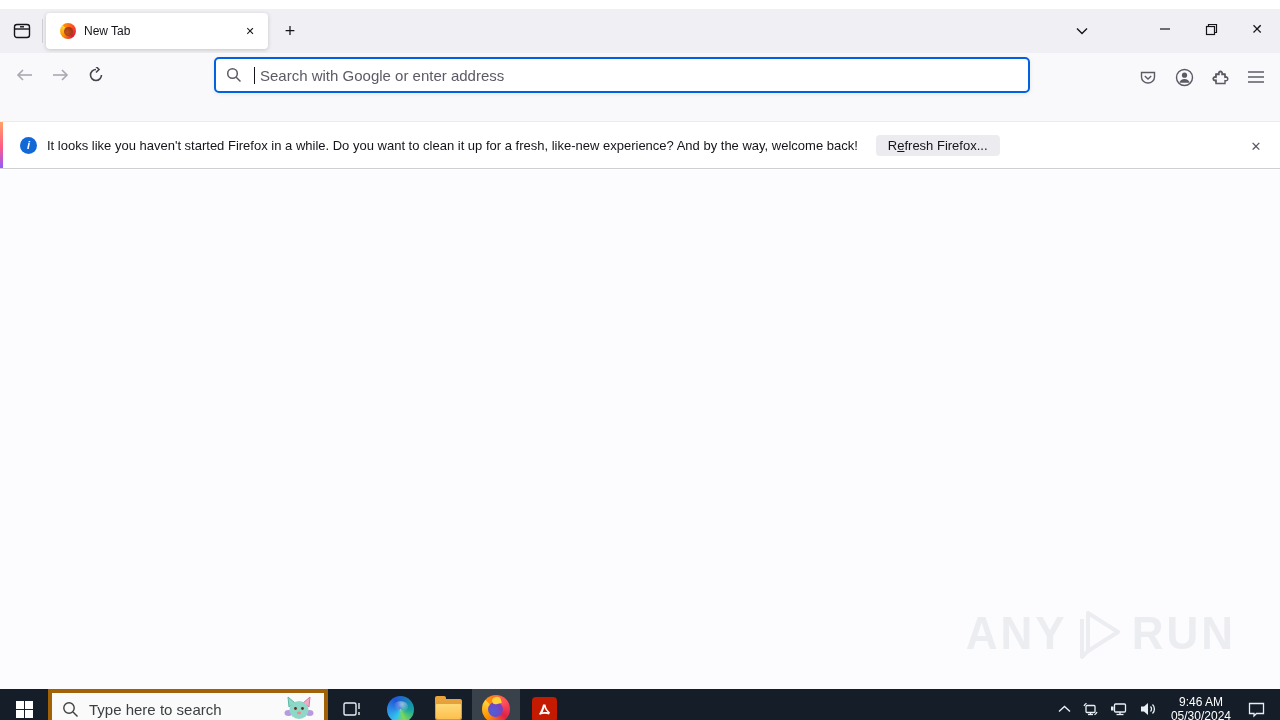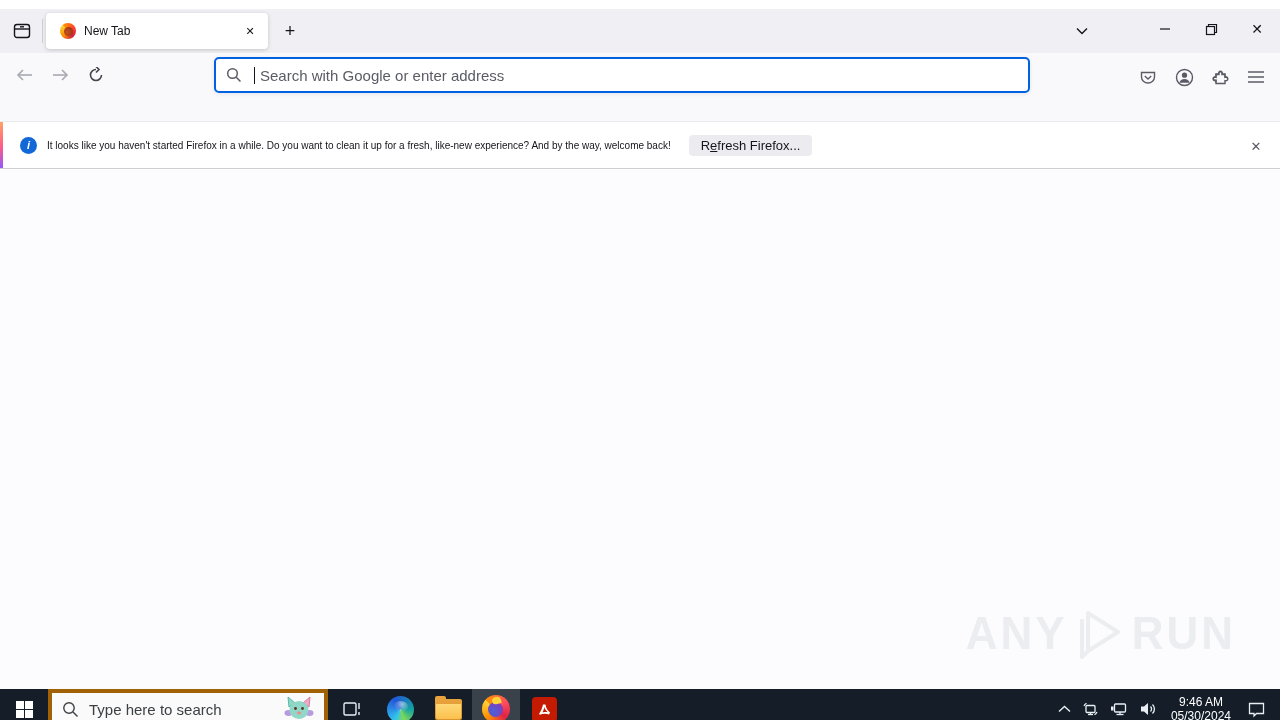--- a/index.html
+++ b/index.html
@@ -27,21 +27,21 @@
   .urlbar { position:absolute; left:214px; top:4px; width:816px; height:36px; background:#fff; border:2px solid #0062e0; border-radius:5px; display:flex; align-items:center; padding:0 10px; box-shadow:0 1px 4px rgba(0,0,0,.08); }
   .urlbar .caret { width:1px; height:17px; background:#15141a; margin-left:12px; }
   .urlbar input { border:none; outline:none; background:transparent; font-family:"Liberation Sans",sans-serif; font-size:15px; color:#15141a; flex:1; margin-left:5px; }
   .urlbar input::placeholder { color:#5b5b66; opacity:1; }
   .tool-btn { position:absolute; top:10px; width:28px; height:28px; display:flex; align-items:center; justify-content:center; border-radius:4px; cursor:pointer; }
 
   
   .notifbar { position:absolute; left:0; top:112px; width:1280px; height:48px; background:#fff; border-top:1px solid #ebebef; border-bottom:1px solid #cfcfd3; display:flex; align-items:center; }
   .notif-stripe { position:absolute; left:0; top:0; width:3px; height:100%; background:linear-gradient(180deg,#ffa266,#ff5a87 55%,#9059ff); }
   .notif-info { width:17px; height:17px; border-radius:50%; background:#1168d6; color:#fff; font-size:11px; font-weight:700; font-style:italic; display:flex; align-items:center; justify-content:center; margin-left:20px; flex:0 0 17px; }
-  .notif-msg { font-size:10px; color:#15141a; margin-left:10px; }
+  .notif-msg { font-size:13px; color:#15141a; margin-left:10px; }
   .notif-btn { margin-left:18px; background:#ececf0; border-radius:4px; padding:3px 12px; font-size:13px; color:#15141a; cursor:pointer; white-space:nowrap; }
   .notif-btn .ak { text-decoration:underline; }
   .notif-close { position:absolute; right:12px; top:12px; width:24px; height:24px; display:flex; align-items:center; justify-content:center; font-size:13px; color:#5b5b66; border-radius:4px; cursor:pointer; }
 
   
   .content { position:absolute; left:0; top:161px; width:1280px; height:519px; background:#fcfcfe; }
   .watermark { position:absolute; right:44px; bottom:28px; display:flex; align-items:center; gap:4px; opacity:.55; }
   .wm-word { font-size:44px; font-weight:700; letter-spacing:3px; color:#dfe1e6; transform:scaleY(1.05); }
 
   

